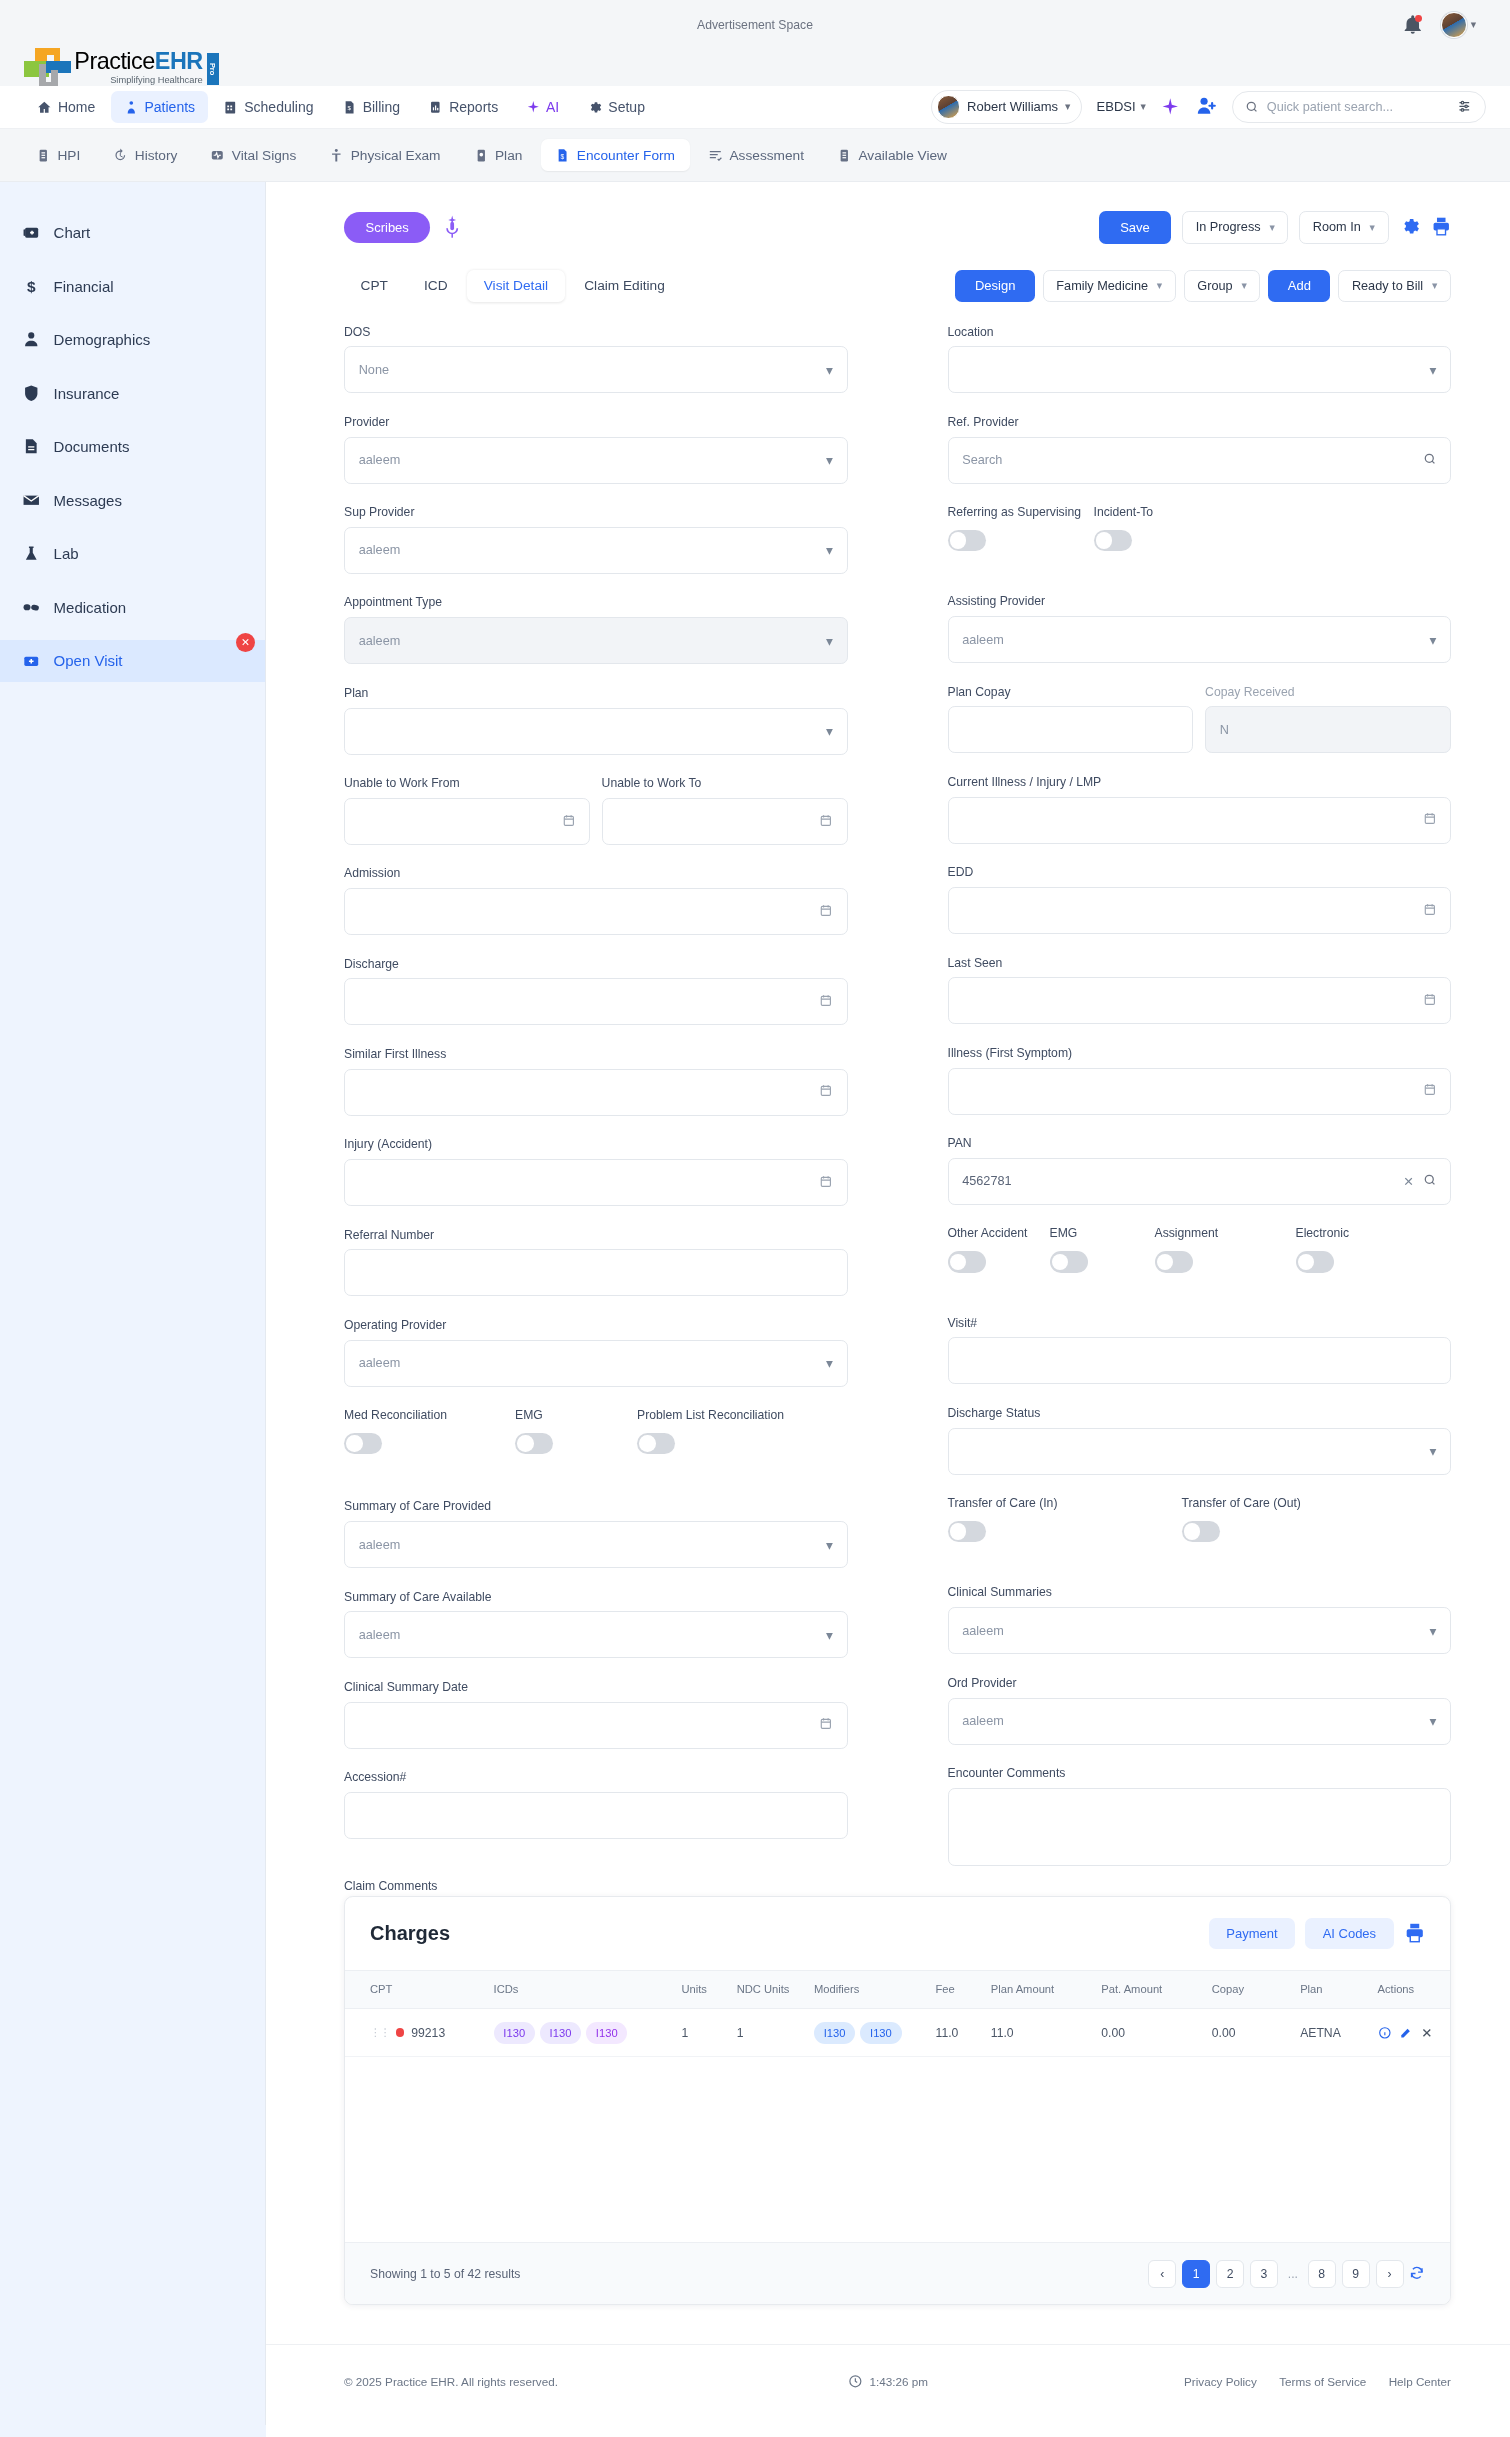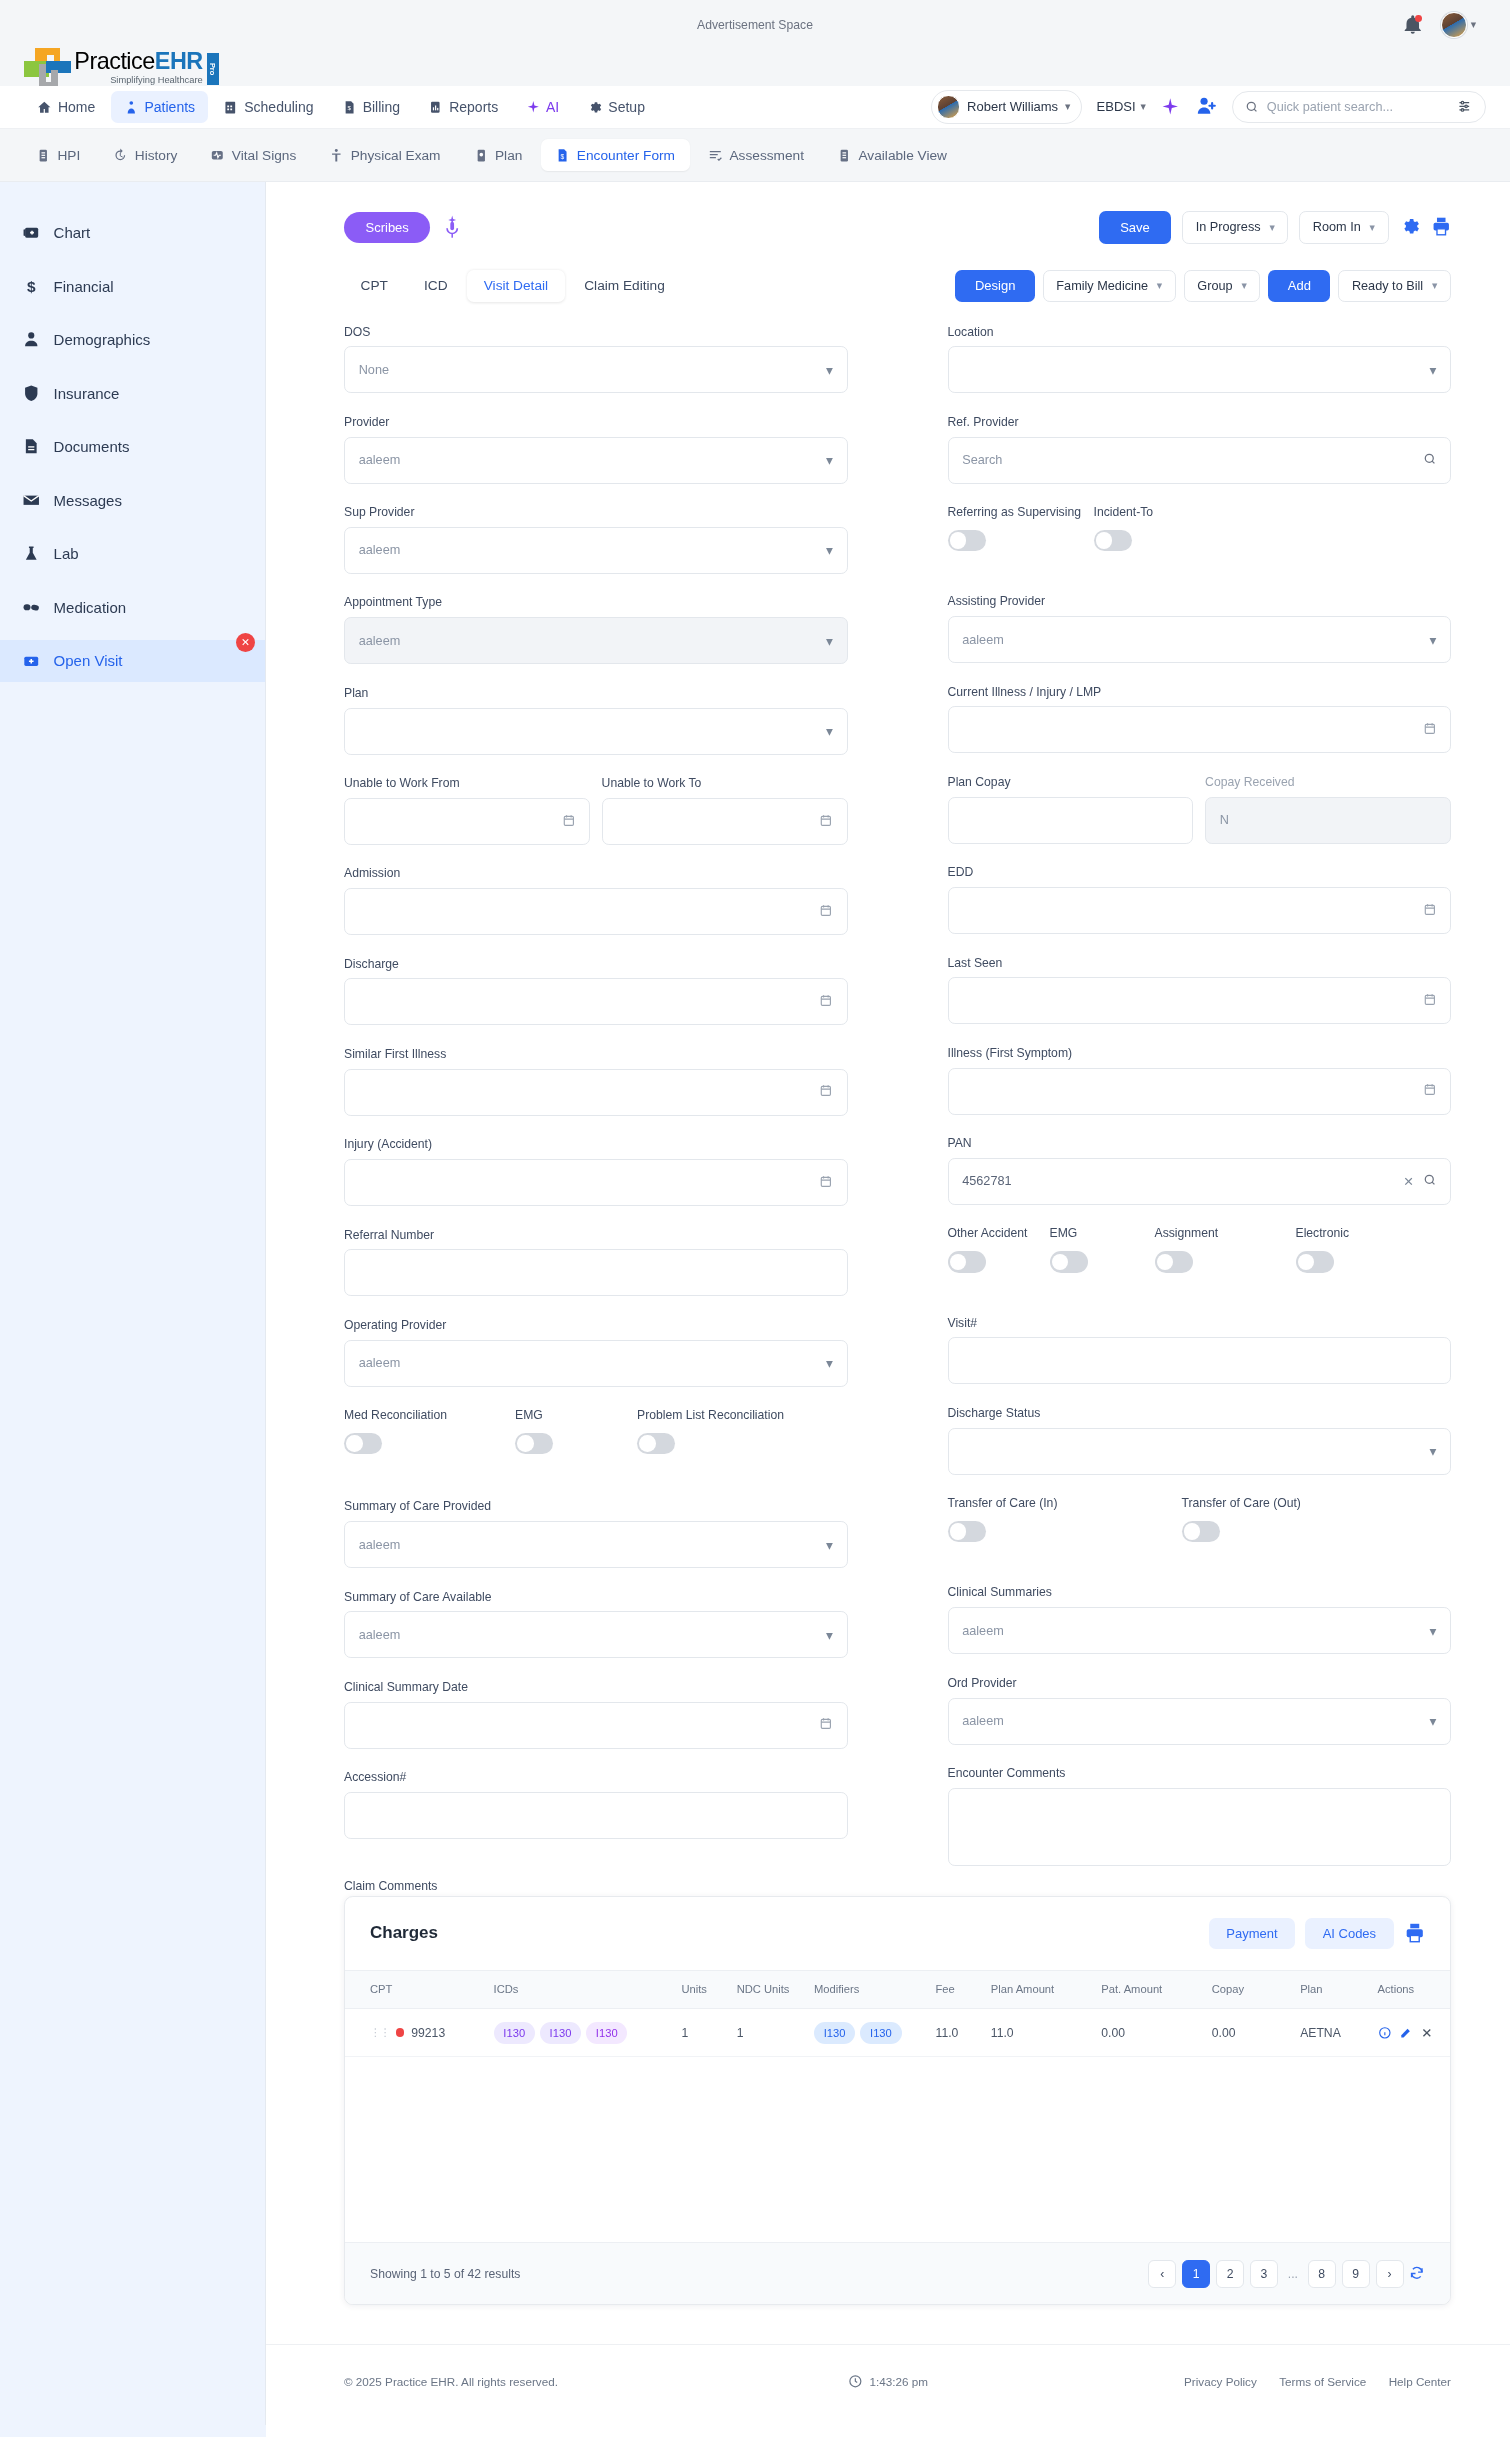--- a/index.html
+++ b/index.html
@@ -230,21 +230,21 @@
   .claim-comments-label {
     font-size: 12.2px; color:#3f4b61; position:absolute; top:-17.6px; left:78px;
   }
   .charges {
     border:1px solid #e7eaee; border-radius: 8.8px; background:#fff;
     box-shadow: 0 1px 6.8px rgba(20,30,60,.07); overflow:hidden;
   }
   .charges-head {
     display:flex; align-items:center; padding: 20.5px 25px;
   }
-  .charges-title { font-size: 17px; color:#1f2937; font-weight: 700; }
+  .charges-title { font-size: 20px; color:#1f2937; font-weight: 700; }
   .charges-actions { margin-left:auto; display:flex; align-items:center; gap: 9.8px; }
   .soft-btn {
     background:#eaf1ff; color:#2f6bf2; border:none; border-radius: 6.8px;
     padding: 8.3px 17.6px; font-size: 13px; cursor:pointer;
     font-family:"Liberation Sans", sans-serif;
   }
   .print-ic svg { width: 21.5px; height: 21.5px; fill:#2f6bf2; }
 
   table.ctable { width:100%; border-collapse: collapse; }
   table.ctable thead th {
@@ -846,43 +846,43 @@
           </div>
 
           <div class="field" style="margin-top:21.5px">
             <span class="flabel">Assisting Provider</span>
             <div class="fbox">
               <span class="val">aaleem</span>
               <span class="chev">▾</span>
             </div>
           </div>
 
-          <div class="field">
-            <span class="flabel">Current Illness / Injury / LMP</span>
-            <div class="fbox">
-              <span class="val"></span>
-              <span class="cal"><svg viewBox="0 0 24 24">
-                    <rect x="4" y="5" width="16" height="16" rx="2"></rect>
-                    <path d="M8 3v4M16 3v4M4 10h16"></path>
-                  </svg></span>
-            </div>
-          </div>
-
           <div class="field pair">
             <div class="sub">
               <span class="flabel">Plan Copay</span>
               <div class="fbox">
                 <span class="val"></span>
               </div>
             </div>
             <div class="sub">
               <span class="flabel muted">Copay Received</span>
               <div class="fbox disabled">
                 <span class="val">N</span>
               </div>
+            </div>
+          </div>
+
+          <div class="field">
+            <span class="flabel">Current Illness / Injury / LMP</span>
+            <div class="fbox">
+              <span class="val"></span>
+              <span class="cal"><svg viewBox="0 0 24 24">
+                    <rect x="4" y="5" width="16" height="16" rx="2"></rect>
+                    <path d="M8 3v4M16 3v4M4 10h16"></path>
+                  </svg></span>
             </div>
           </div>
 
           <div class="field">
             <span class="flabel">EDD</span>
             <div class="fbox">
               <span class="val"></span>
               <span class="cal"><svg viewBox="0 0 24 24">
                     <rect x="4" y="5" width="16" height="16" rx="2"></rect>
                     <path d="M8 3v4M16 3v4M4 10h16"></path>

